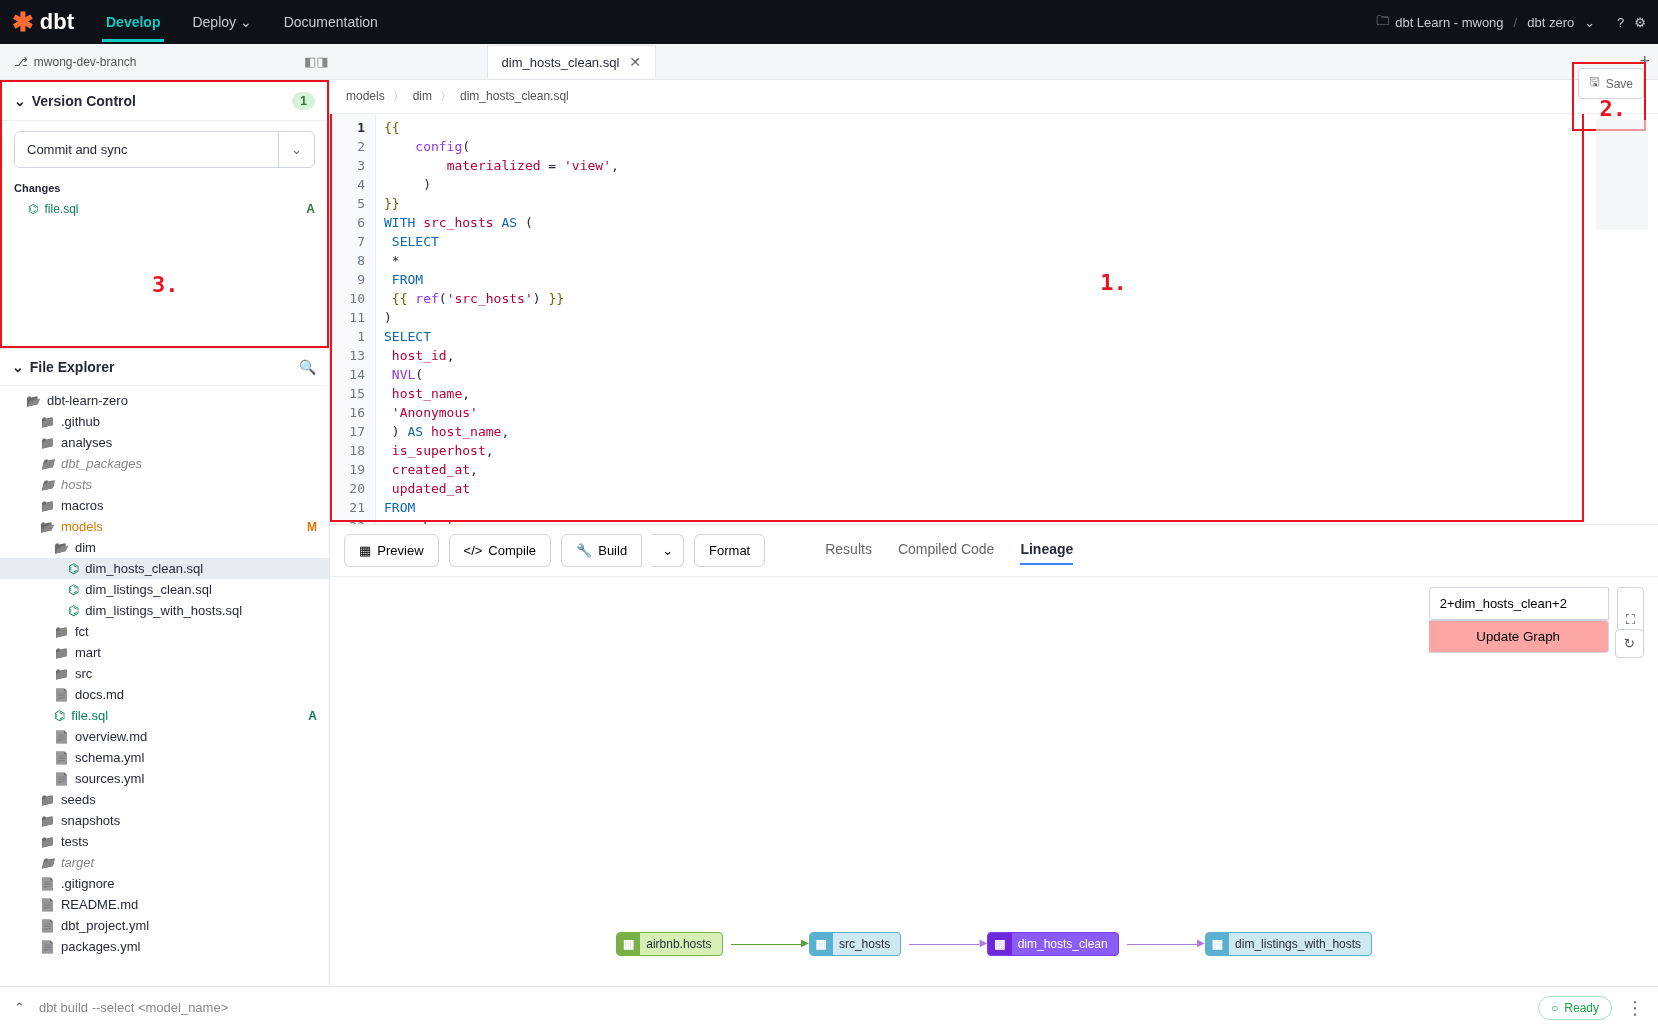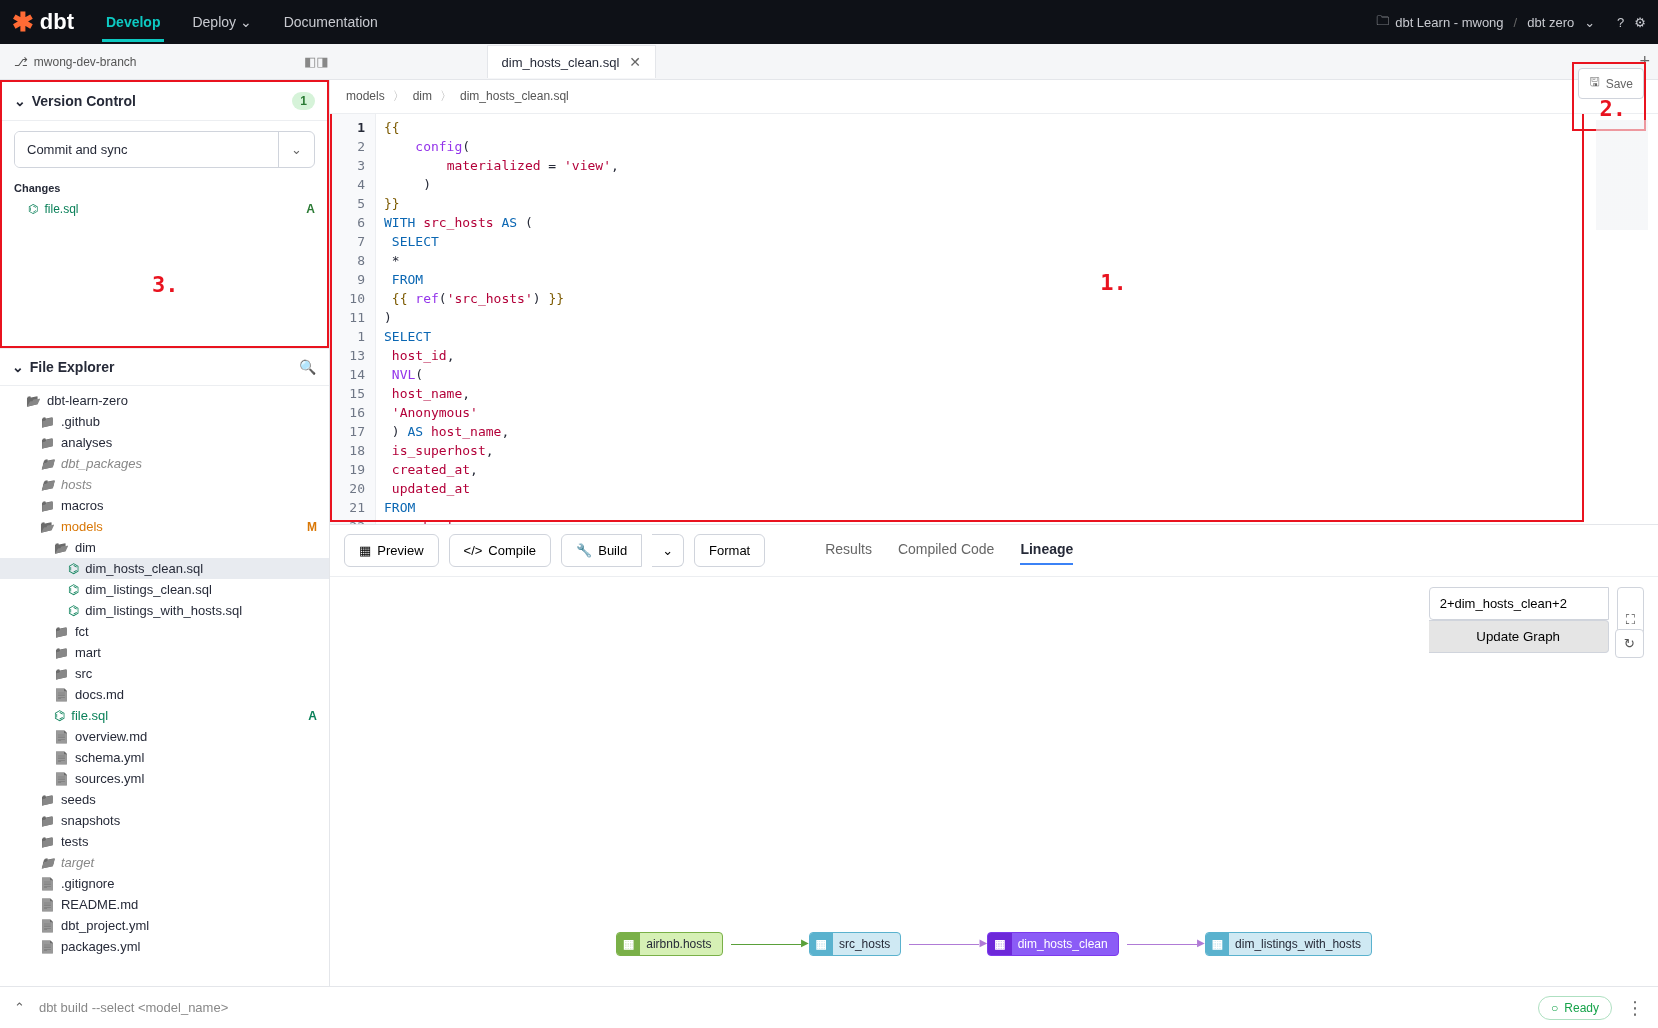--- a/index.html
+++ b/index.html
@@ -76,21 +76,21 @@
 .bottom-toolbar { height: 52px; border-top: 1px solid #e4e6ea; display: flex; align-items: center; padding: 0 14px; gap: 10px; background: #fff; }
 .btn { border: 1px solid #d0d4dc; background: #fff; border-radius: 6px; padding: 8px 14px; font-size: 13px; display: flex; align-items: center; gap: 6px; cursor: pointer; }
 .btn.split-main { border-top-right-radius: 0; border-bottom-right-radius: 0; }
 .btn.split-chev { border-top-left-radius: 0; border-bottom-left-radius: 0; border-left: none; padding: 8px 10px; }
 .tab-set { display: flex; gap: 26px; margin-left: 50px; font-size: 14px; }
 .tab-set .rtab { color: #666; cursor: pointer; padding: 6px 0; }
 .tab-set .rtab.active { color: #262a38; font-weight: 600; border-bottom: 2px solid #3b82f6; }
 .lineage-area { flex: 1; position: relative; background: #fff; border-top: 1px solid #eceef1; }
 .lineage-controls { position: absolute; right: 14px; top: 10px; display: flex; gap: 8px; }
 .lineage-controls input { border: 1px solid #d0d4dc; padding: 8px 10px; border-radius: 4px 0 0 4px; width: 180px; font-size: 13px; }
-.lineage-controls .ug { border: 1px solid #d0d4dc; border-left: none; padding: 8px 14px; border-radius: 0 4px 4px 0; background: #e5e5e5; cursor: pointer; }
+.lineage-controls .ug { border: 1px solid #d0d4dc; border-left: none; padding: 8px 14px; border-radius: 0 4px 4px 0; background: #fca5a5; cursor: pointer; }
 .lineage-controls .iconbtn { border: 1px solid #d0d4dc; padding: 6px 8px; border-radius: 4px; background: #fff; cursor: pointer; color: #555; }
 .lineage-nodes { position: absolute; left: 0; right: 0; bottom: 30px; display: flex; justify-content: center; align-items: center; gap: 90px; }
 .lineage-edge { position: absolute; height: 1px; background: #b07bd6; }
 .lineage-edge::after { content: "▶"; position: absolute; right: -8px; top: -7px; color: #b07bd6; font-size: 10px; }
 .edge-green { background: #5aa03a; }
 .edge-green::after { color: #5aa03a; }
 .node { display: flex; align-items: center; border-radius: 4px; overflow: hidden; font-size: 12px; border: 1px solid #999; position: relative; z-index: 2; }
 .node .nicon { padding: 4px 6px; font-weight: bold; }
 .node .nlabel { padding: 4px 10px 4px 6px; }
 .node.green { background: #d6f0b5; border-color: #7ab048; }

